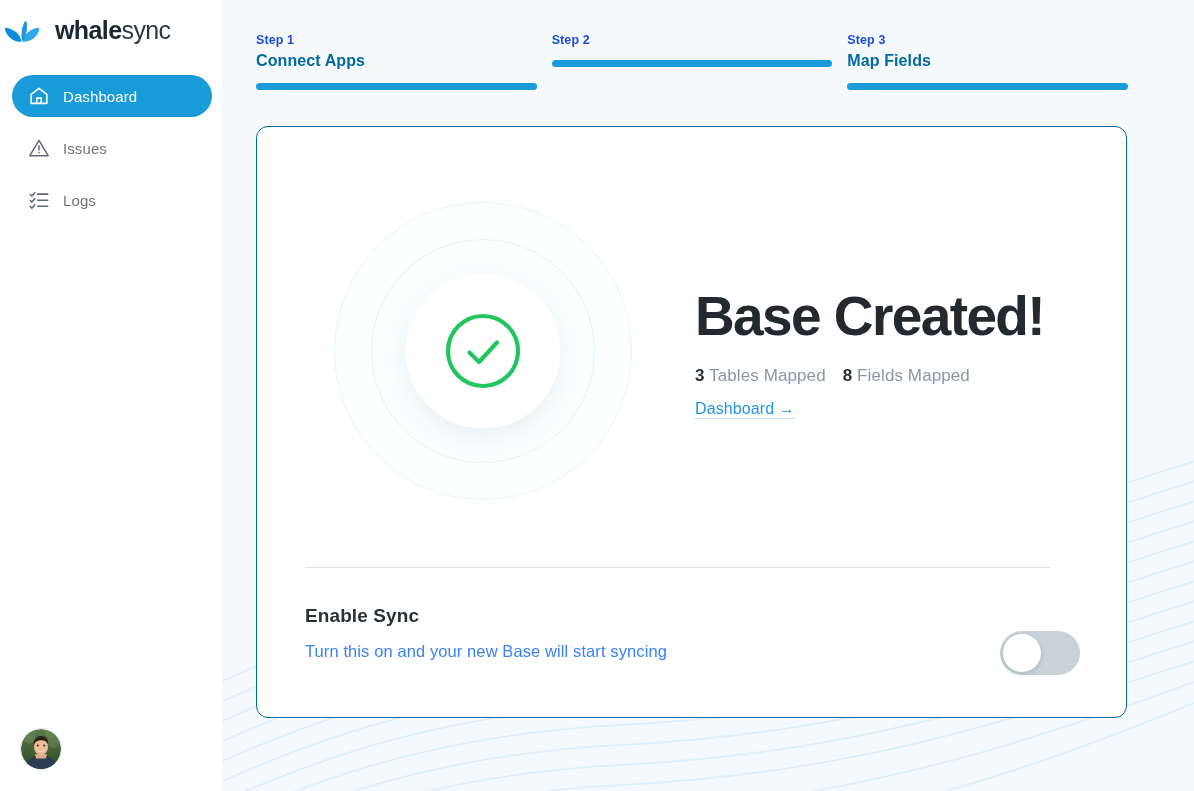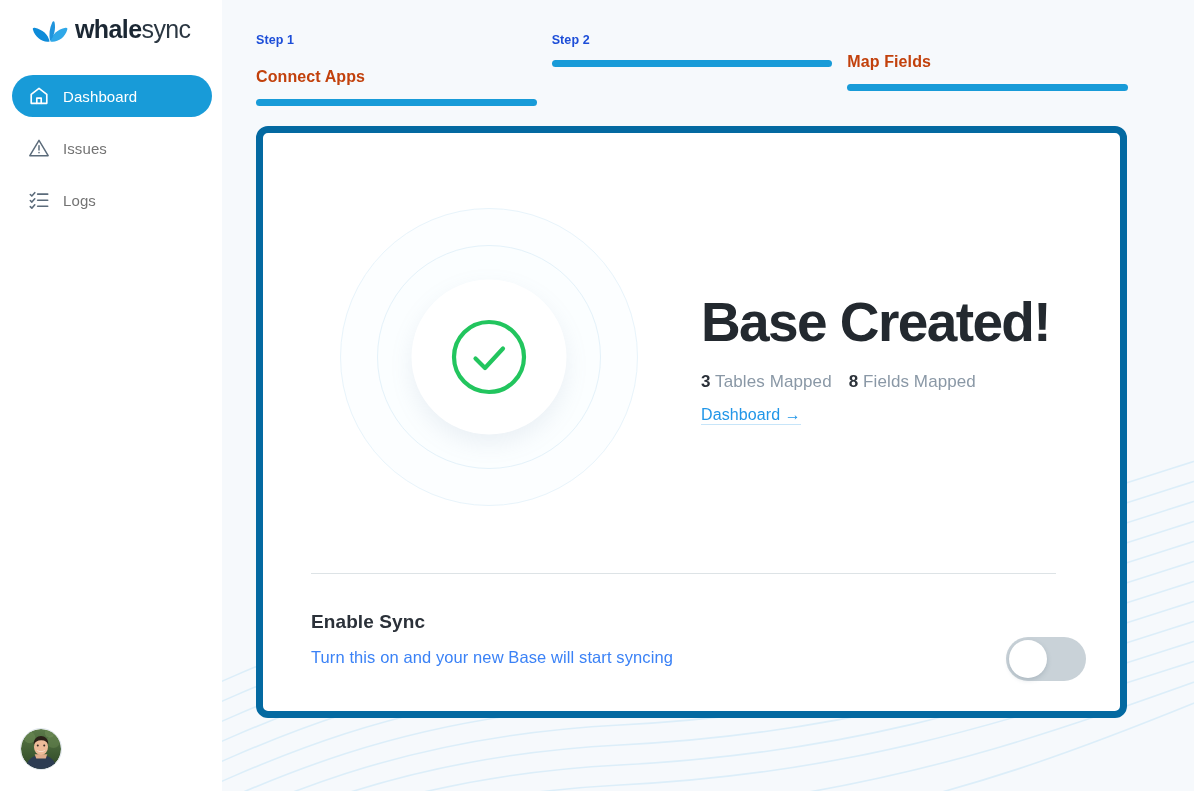--- a/index.html
+++ b/index.html
@@ -32,23 +32,24 @@
     position: absolute;
     left: 0; top: 0;
     width: 222px;
     height: 791px;
     background: #ffffff;
     z-index: 5;
   }
 
   .logo-row {
     position: absolute;
-    left: 32px; top: 17px;
+    left: 4px; top: 17px;
     display: flex;
-    gap: 7px;
+    align-items: center;
+    gap: 15px;
   }
   .logo-mark { width: 36px; height: 26px; display: block; }
   .logo-text {
     font-size: 25px;
     letter-spacing: -0.6px;
     color: #1b2733;
     line-height: 1;
     white-space: nowrap;
   }
   .logo-text .b { font-weight: bold; }
@@ -99,41 +100,41 @@
   .step { flex: 1 1 0; }
   .step-num {
     font-size: 12.5px;
     color: #1d4ed8;
     font-weight: bold;
     letter-spacing: 0.1px;
     line-height: 1.2;
   }
   .step-title {
     font-size: 16px;
-    color: #c2410c;
+    color: #0369a1;
     font-weight: bold;
-    margin-top: 19px;
+    margin-top: 3px;
     line-height: 1.25;
     letter-spacing: 0.1px;
   }
   .step-bar {
     height: 7px;
     border-radius: 4px;
     background: #189BD8;
     margin-top: 12px;
   }
 
   
   .card {
     position: absolute;
     left: 256px; top: 126px;
     width: 871px;
     height: 592px;
     background: #ffffff;
-    border: 7px solid #0369a1;
+    border: 1px solid #0369a1;
     border-radius: 12px;
     z-index: 3;
   }
 
   .hero {
     position: absolute;
     left: 0; top: 0;
     width: 871px;
     height: 434px;
   }
@@ -347,20 +348,21 @@
     <div class="step-title">Connect Apps</div>
     <div class="step-bar"></div>
   </div>
 
   <div class="step">
     <div class="step-num">Step 2</div>
     <div class="step-bar"></div>
   </div>
 
   <div class="step">
+    <div class="step-num">Step 3</div>
     <div class="step-title">Map Fields</div>
     <div class="step-bar"></div>
   </div>
 
 </div>
 
 <main class="card">
 
   <div class="hero">
 

